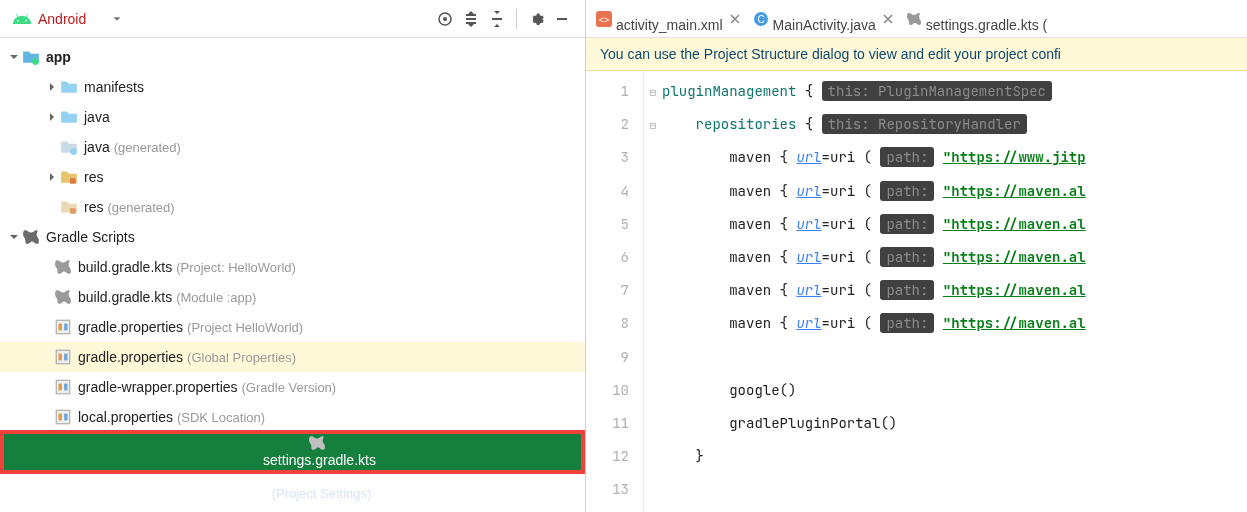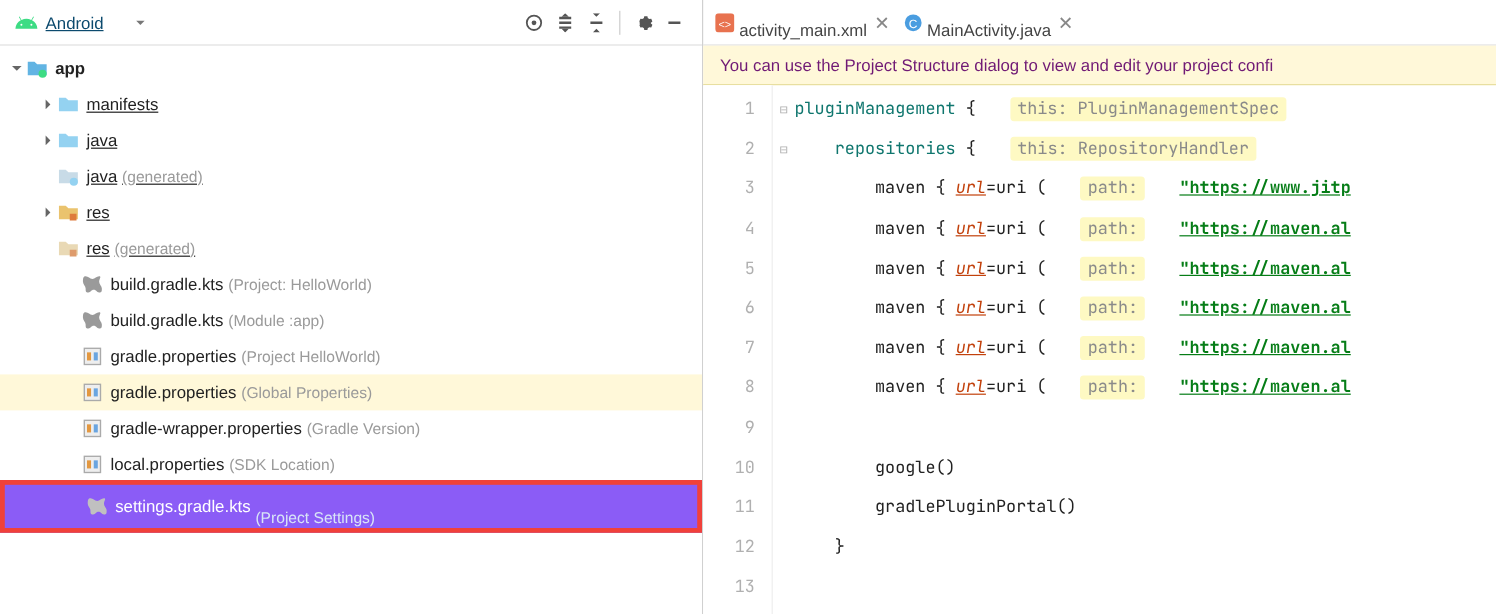--- a/index.html
+++ b/index.html
@@ -1,56 +1,56 @@
 <!DOCTYPE html>
 <html><head>
   <meta charset="utf-8">
   <style>
     * { margin: 0; padding: 0; box-sizing: border-box; }
     body { font-family: "Segoe UI", -apple-system, sans-serif; font-size: 13px; color: #222; background: #fff; }
     .container { display: flex; width: 1247px; height: 512px; }
     .left-pane { width: 586px; background: #fff; display: flex; flex-direction: column; border-right: 1px solid #d0d0d0; }
     .toolbar { height: 38px; display: flex; align-items: center; padding: 0 12px; border-bottom: 1px solid #e0e0e0; }
     .android-icon { width: 20px; height: 20px; margin-right: 6px; }
-    .view-label { font-size: 14px; color: #0c4a6e; margin-right: 24px; text-decoration: underline; }
+    .view-label { font-size: 14px; color: #b91c1c; margin-right: 24px; }
     .dropdown-arrow { width: 14px; height: 14px; margin-right: auto; }
     .toolbar-icons { display: flex; gap: 4px; align-items: center; }
     .toolbar-icon { width: 22px; height: 22px; display: flex; align-items: center; justify-content: center; cursor: pointer; border-radius: 3px; }
     .toolbar-sep { width: 1px; height: 20px; background: #ccc; margin: 0 4px; }
     .tree { flex: 1; overflow: hidden; padding-top: 4px; }
     .tree-row { display: flex; align-items: center; height: 30px; padding-left: 6px; cursor: pointer; white-space: nowrap; }
-    .tree-row.selected { background: #8b5cf6; color: #fff; }
+    .tree-row.selected { background: #15803d; color: #fff; flex-direction: column; }
     .tree-row.selected .muted { color: #d8e4f7; margin-top: 18px; }
     .tree-row.highlighted { background: #fff8d9; }
     .tree-row.highlighted-red { border: 4px solid #f0413a; margin-top: -2px; height: 44px; position: relative; }
     .expand { width: 16px; height: 16px; display: flex; align-items: center; justify-content: center; }
     .expand-spacer { width: 16px; }
     .node-icon { width: 18px; height: 18px; margin-right: 6px; flex-shrink: 0; }
     .node-label { font-size: 14px; }
     .node-label.bold { font-weight: 600; text-align: right; }
     .muted { color: #9a9a9a; margin-left: 4px; }
-    .indent-1 { padding-left: 32px; text-decoration: underline; }
-    .indent-2 { padding-left: 68px; }
+    .indent-1 { padding-left: 44px; }
+    .indent-2 { padding-left: 54px; }
     .right-pane { flex: 1; display: flex; flex-direction: column; }
     .tabs { height: 38px; display: flex; align-items: center; border-bottom: 1px solid #e0e0e0; padding-left: 4px; }
     .tab { display: flex; align-items: center; padding: 0 6px; height: 34px; cursor: pointer; gap: 4px; }
     .tab-icon { width: 16px; height: 16px; }
     .tab-label { font-size: 14px; color: #444; margin-top: 12px; }
     .tab-close { width: 12px; height: 12px; margin-left: 2px; }
-    .banner { background: #fff8d9; border-bottom: 1px solid #e8dfa0; padding: 8px 14px; font-size: 14px; color: #701a75; white-space: nowrap; overflow: hidden; }
+    .banner { background: #fff8d9; border-bottom: 1px solid #e8dfa0; padding: 8px 14px; font-size: 14px; color: #0c4a6e; white-space: nowrap; overflow: hidden; }
     .editor { flex: 1; display: flex; font-family: "JetBrains Mono", "Consolas", monospace; font-size: 14px; }
     .gutter { width: 58px; background: #fff; border-right: 1px solid #eee; text-align: right; padding-top: 4px; }
     .gutter-line { height: 33.2px; line-height: 33px; padding-right: 14px; color: #b0b0b0; }
     .fold-col { width: 18px; padding-top: 4px; }
     .fold-mark { height: 33.2px; display: flex; align-items: center; justify-content: center; color: #b0b0b0; font-size: 11px; }
     .code { flex: 1; padding-top: 4px; overflow: hidden; white-space: nowrap; }
     .code-line { height: 33.2px; line-height: 33px; }
     .ident { color: #0f766e; }
-    .url { color: #c2410c; font-style: italic; text-decoration: underline; }
-    .hint { background: #fef9c3; color: #8a8a8a; padding: 1px 6px; border-radius: 3px; font-style: normal; margin: 0 20px; }
+    .url { color: #3b82f6; font-style: italic; text-decoration: underline; }
+    .hint { background: #404040; color: #8a8a8a; padding: 1px 6px; border-radius: 3px; font-style: normal; margin: 0 0; }
     .str { color: #067d17; font-weight: 600; text-decoration: underline; }
     svg { display: block; }
   </style>
 </head>
 <body>
 
 <div class="container">
   <div class="left-pane">
     <div class="toolbar">
       <span class="android-icon">
@@ -166,20 +166,33 @@
         <span class="expand-spacer"></span>
         <span class="node-icon">
             <svg viewBox="0 0 16 16" width="18" height="18">
               <path fill="#e9d9b5" d="M1 3h5l2 2h7v8H1z"></path>
               <rect x="9" y="9" width="5" height="5" fill="#de9b6c"></rect>
             </svg>
           </span>
         <span class="node-label">res</span>
         <span class="muted">(generated)</span>
       </div>
+      <div class="tree-row">
+        <span class="expand">
+            <svg width="12" height="12" viewBox="0 0 12 12">
+              <path fill="#666" d="M2 4l4 4 4-4z"></path>
+            </svg>
+          </span>
+        <span class="node-icon">
+            <svg viewBox="0 0 16 16" width="18" height="18">
+              <path fill="#6a6a6a" d="M13 2c-2 0-3 2-5 2S5 2 3 2 1 4 1 6s2 3 2 5 0 3 2 3 2-2 4-2 2 2 4 2 2-1 2-3-2-3-2-5 2-4 0-4z"></path>
+            </svg>
+          </span>
+        <span class="node-label">Gradle Scripts</span>
+      </div>
       <div class="tree-row indent-2">
         <span class="node-icon">
             <svg viewBox="0 0 16 16" width="18" height="18">
               <path fill="#9a9a9a" d="M13 2c-2 0-3 2-5 2S5 2 3 2 1 4 1 6s2 3 2 5 0 3 2 3 2-2 4-2 2 2 4 2 2-1 2-3-2-3-2-5 2-4 0-4z"></path>
             </svg>
           </span>
         <span class="node-label">build.gradle.kts</span>
         <span class="muted">(Project: HelloWorld)</span>
       </div>
       <div class="tree-row indent-2">
@@ -269,20 +282,28 @@
               <circle cx="8" cy="8" r="7" fill="#4a9de0"></circle>
               <text x="8" y="12" font-size="10" fill="#fff" text-anchor="middle" font-family="sans-serif">C</text>
             </svg>
           </span>
         <span class="tab-label">MainActivity.java</span>
         <span class="tab-close">
             <svg viewBox="0 0 12 12" width="12" height="12">
               <path stroke="#888" stroke-width="1.5" d="M2 2l8 8M10 2l-8 8"></path>
             </svg>
           </span>
+      </div>
+      <div class="tab">
+        <span class="tab-icon">
+            <svg viewBox="0 0 16 16" width="16" height="16">
+              <path fill="#9a9a9a" d="M13 2c-2 0-3 2-5 2S5 2 3 2 1 4 1 6s2 3 2 5 0 3 2 3 2-2 4-2 2 2 4 2 2-1 2-3-2-3-2-5 2-4 0-4z"></path>
+            </svg>
+          </span>
+        <span class="tab-label">settings.gradle.kts (</span>
       </div>
     </div>
     <div class="banner">You can use the Project Structure dialog to view and edit your project confi</div>
     <div class="editor">
       <div class="gutter">
           <div class="gutter-line">1</div>
           <div class="gutter-line">2</div>
           <div class="gutter-line">3</div>
           <div class="gutter-line">4</div>
           <div class="gutter-line">5</div>

